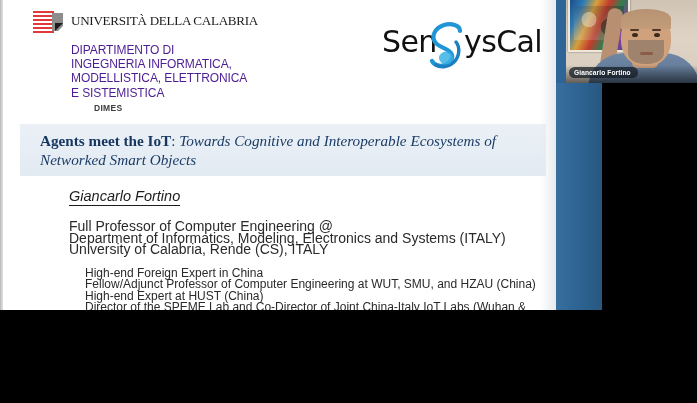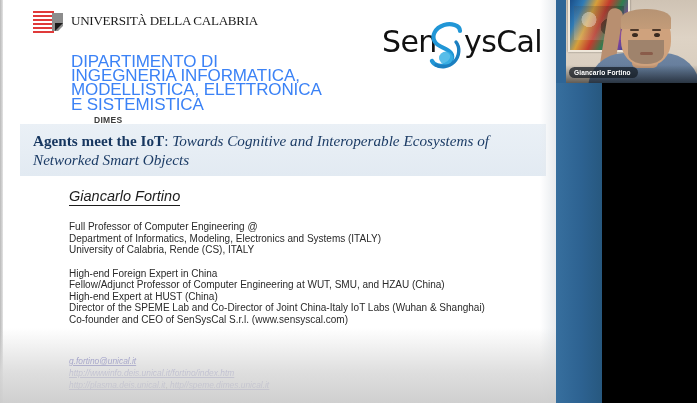--- a/index.html
+++ b/index.html
@@ -3,21 +3,21 @@
 <meta charset="utf-8">
 <style>
   html, body {
     margin: 0;
     padding: 0;
     background: #000;
   }
   #screen {
     position: relative;
     width: 697px;
-    height: 403px;
+    height: 310px;
     overflow: hidden;
     background: #000;
     font-family: "Liberation Sans", sans-serif;
   }
 
   
   .letterbox {
     position: absolute;
     inset: 0;
     background: #000000;
@@ -118,24 +118,24 @@
     font-family: "Liberation Serif", serif;
     font-size: 13.5px;
     letter-spacing: -0.3px;
     color: #1a1a1a;
     white-space: nowrap;
     padding-top: 2px;
     transform: scaleX(0.97);
     transform-origin: left center;
   }
   .dept {
-    margin-top: 22px;
+    margin-top: 10px;
     margin-left: 38px;
-    color: #3b82f6;
-    font-size: 17px;
+    color: #4c1d95;
+    font-size: 12px;
     line-height: 14.2px;
     font-weight: 400;
     letter-spacing: -0.1px;
     white-space: nowrap;
   }
   .dept-acronym {
     margin-top: 3px;
     margin-left: 38px;
     color: #3c3c3c;
     font-size: 8.5px;
@@ -175,21 +175,21 @@
     position: absolute;
     left: 20px;
     top: 124px;
     width: 526px;
     height: 52px;
     background: linear-gradient(to bottom, #eaf0f6 0%, #e6edf4 55%, #e2eaf2 100%);
     display: flex;
     align-items: center;
   }
   .title-text {
-    padding-left: 13px;
+    padding-left: 20px;
     padding-right: 10px;
     font-family: "Liberation Serif", serif;
     font-size: 15.2px;
     line-height: 19.5px;
     color: #1c3c66;
   }
   .title-text b {
     font-weight: bold;
     color: #16365f;
   }
@@ -208,30 +208,30 @@
     border-bottom: 1.2px solid #1d1d1d;
     padding-bottom: 1px;
     font-family: "Liberation Sans", sans-serif;
   }
 
   
   .affil {
     position: absolute;
     left: 69px;
     top: 221px;
-    font-size: 10px;
+    font-size: 14px;
     line-height: 11.6px;
     color: #2a2a2a;
   }
   
   .roles {
     position: absolute;
-    left: 69px;
+    left: 85px;
     top: 268px;
-    font-size: 10px;
+    font-size: 12px;
     line-height: 11.4px;
     color: #2a2a2a;
   }
   
   .links {
     position: absolute;
     left: 69px;
     top: 355px;
     font-size: 8.4px;
     line-height: 12.2px;

